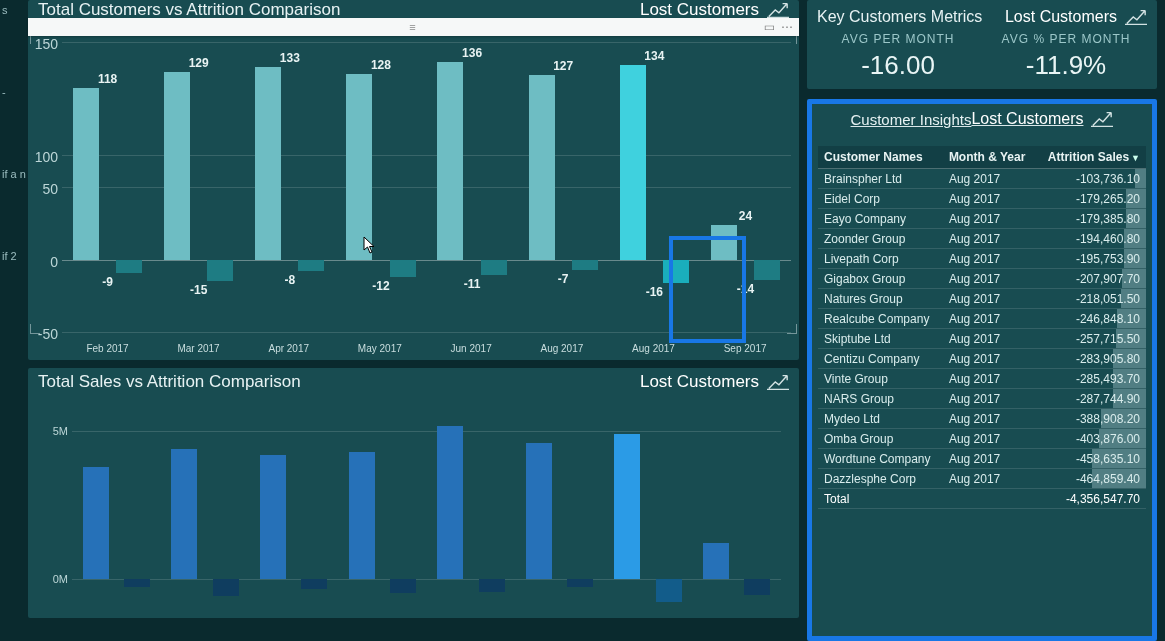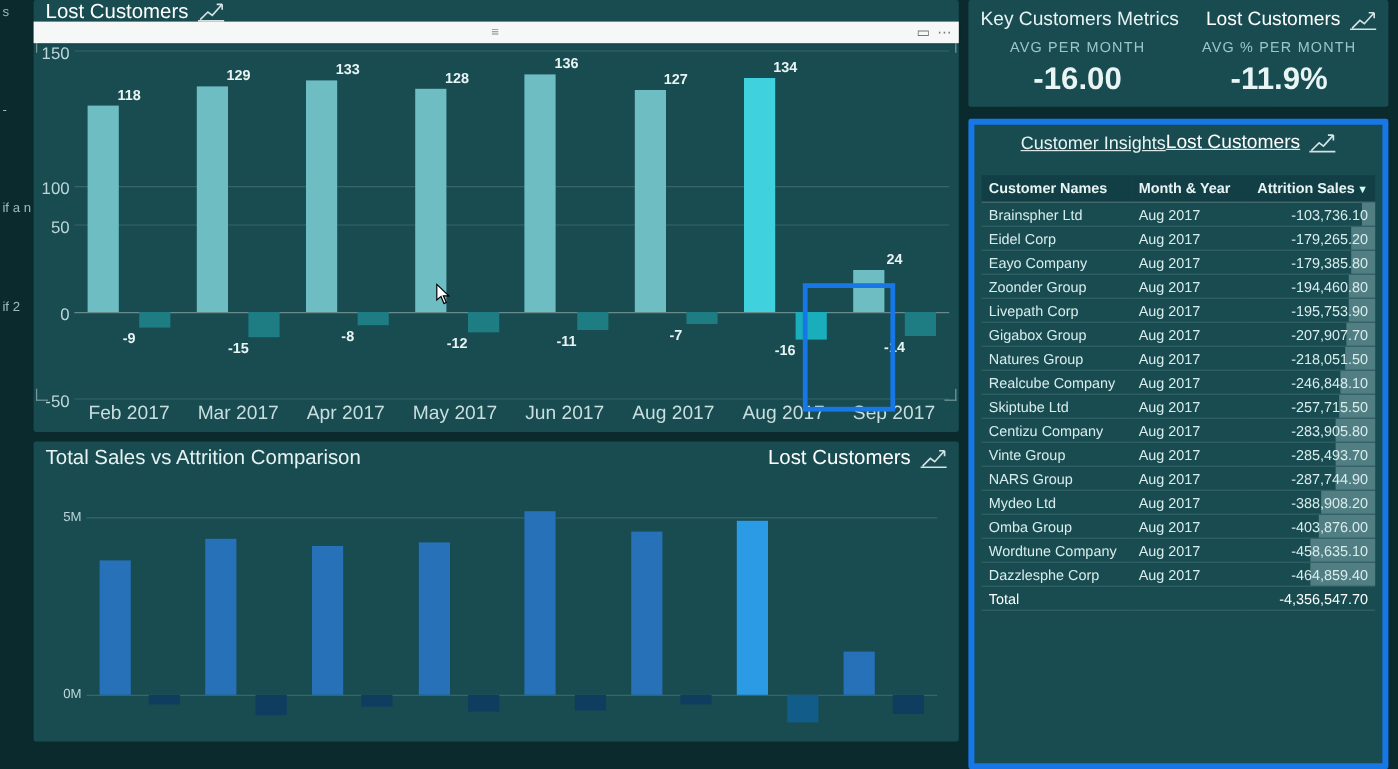--- a/index.html
+++ b/index.html
@@ -162,21 +162,21 @@
     text-align: center;
     font-size: 12px;
     color: #e8f3f3;
     font-weight: 600;
   }
   .x-labels {
     position: absolute;
     left: 34px; right: 8px; bottom: 6px;
     display: flex;
     justify-content: space-around;
-    font-size: 16px;
+    font-size: 10px;
     color: #c9dedf;
   }
   .sel-box {
     position: absolute;
     border: 4px solid #1877e6;
     pointer-events: none;
   }
   .corner {
     position: absolute;
     width: 10px; height: 10px;
@@ -242,21 +242,21 @@
     text-align: center;
   }
   .metric-label {
     font-size: 12px;
     letter-spacing: 1px;
     color: #9cc7c9;
     margin-bottom: 4px;
   }
   .metric-value {
     font-size: 26px;
-    font-weight: 700;
+    font-weight: 400;
     color: #e9f5f5;
   }
 
   
   .insights-card {
     border: 5px solid #1877e6;
     padding: 6px 6px 4px 6px;
     flex: 1;
     display: flex;
     flex-direction: column;
@@ -314,20 +314,21 @@
     <div>s</div>
     <div>-</div>
     <div>if a n</div>
     <div>if 2</div>
   </div>
 
   <div class="main-col">
 
     <div class="card chart1-wrap">
       <div class="card-header" style="position:absolute;left:10px;right:10px;top:0;">
+        <span class="card-title">Total Customers vs Attrition Comparison</span>
         <div class="card-right">
           <span class="lost-label">Lost Customers</span>
           <span class="trend-icon">
             <svg viewBox="0 0 24 18">
                 <path d="M2 16 L9 9 L13 12 L22 2 M22 2 L17 2 M22 2 L22 7 M0 17 L24 17" stroke="#e8f3f3" stroke-width="1.5" fill="none"></path>
               </svg>
           </span>
         </div>
       </div>
 

